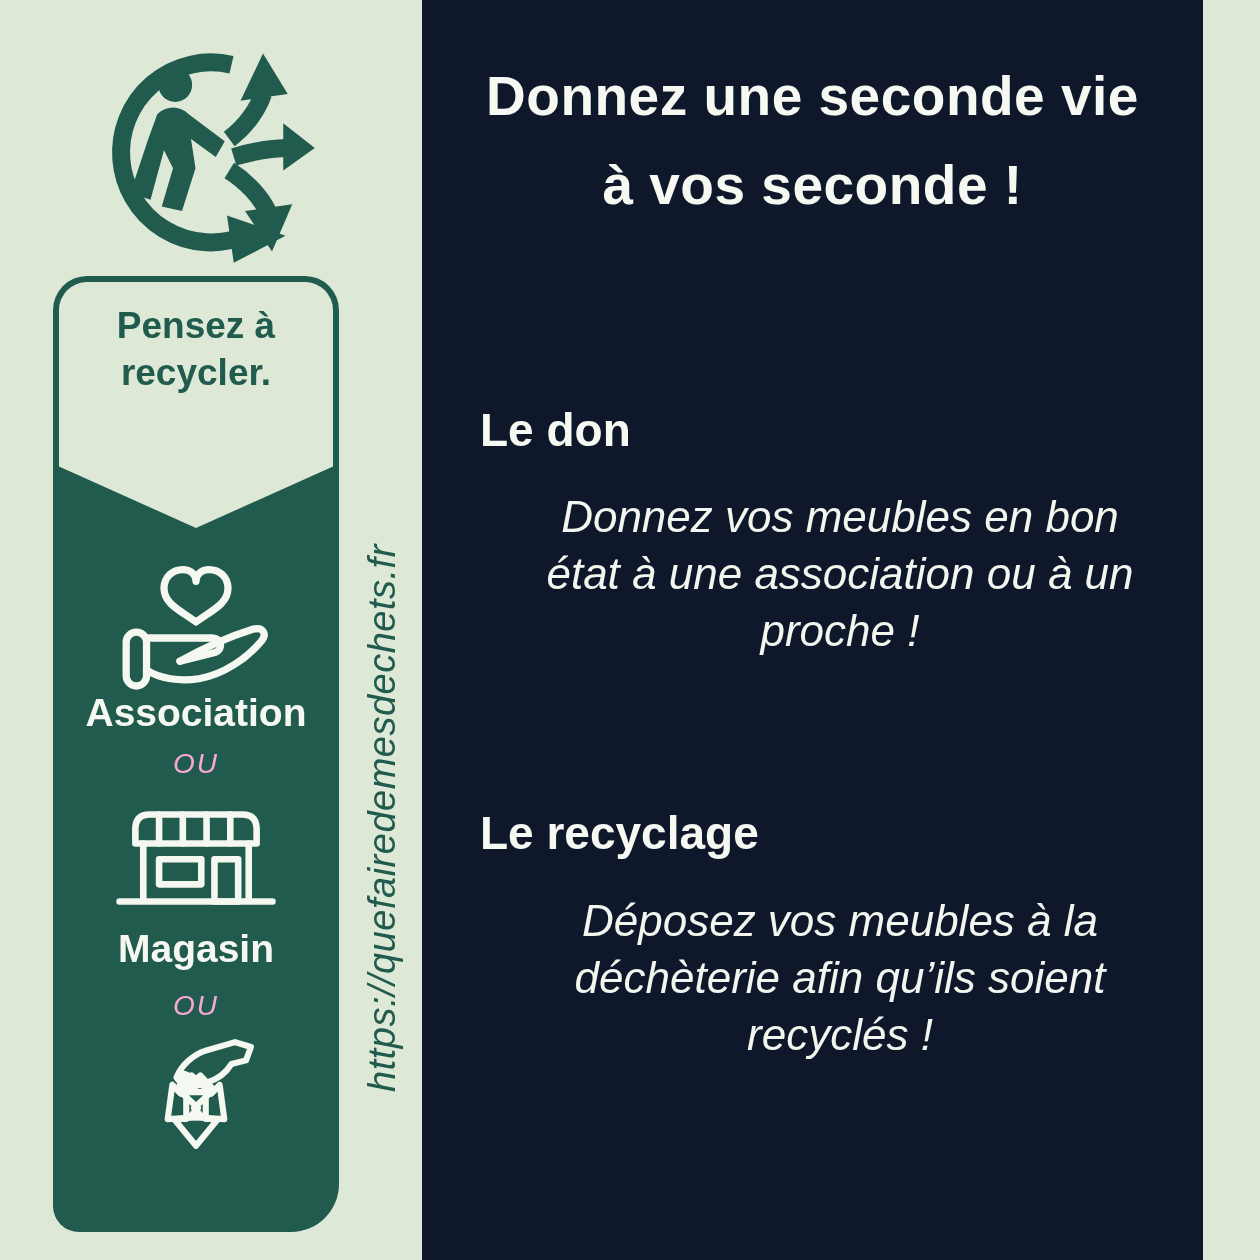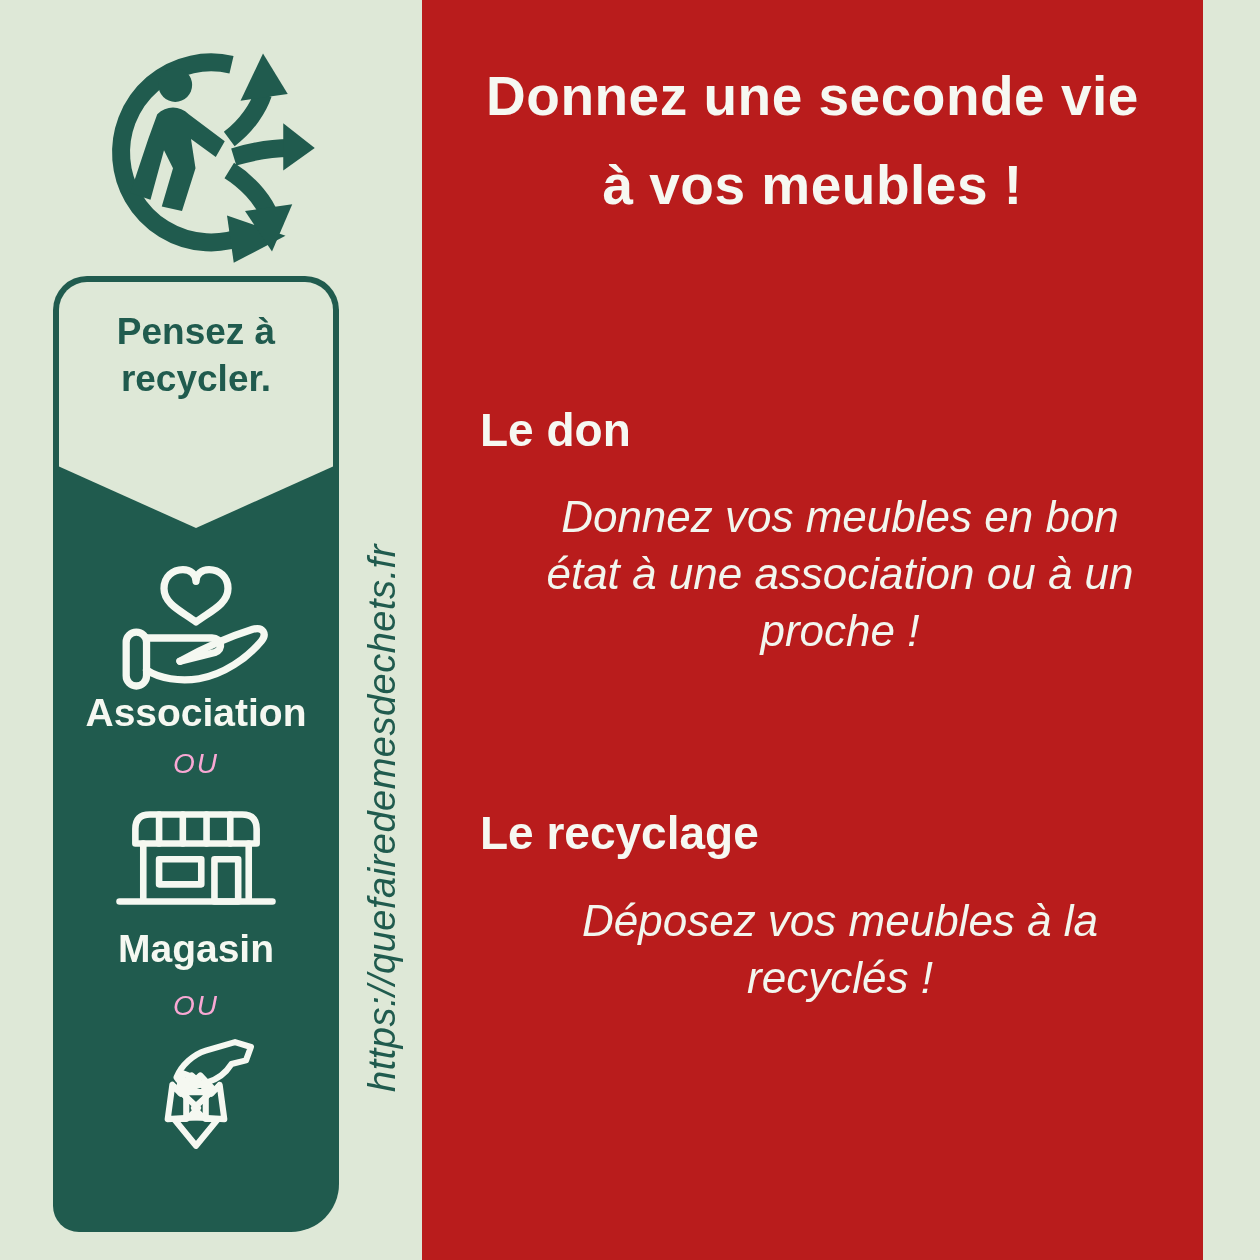--- a/index.html
+++ b/index.html
@@ -8,21 +8,21 @@
     font-family:"Liberation Sans", sans-serif;
     background:#DEE8D7;
     position:relative;
     overflow:hidden;
   }
   .poster { position:absolute; inset:0; }
 
   
   .right-panel {
     position:absolute; left:422px; top:0; width:781px; height:1260px;
-    background:#b91c1c;
+    background:#0f172a;
   }
   .main-title {
     position:absolute; top:52px; left:0; width:100%;
     text-align:center; color:#F6F8F2;
     font-weight:bold; font-size:55px; line-height:89px; letter-spacing:.5px;
   }
   .section-heading {
     position:absolute; left:58px; color:#F6F8F2;
     font-weight:bold; font-size:46px; line-height:1.1;
   }
@@ -42,21 +42,21 @@
     position:absolute; left:53px; top:276px; width:286px; height:956px;
     background:#205B4E;
     border-radius:34px 34px 48px 26px;
     overflow:hidden;
   }
   .pennant-head {
     position:absolute; left:6px; top:6px; width:274px; height:246px;
     background:#DEE8D7;
     border-radius:28px 28px 0 0;
     clip-path:polygon(0 0, 100% 0, 100% 75%, 50% 100%, 0 75%);
-    text-align:center; padding-top:26px;
+    text-align:center; padding-top:20px;
     color:#205B4E; font-weight:bold; font-size:37px; line-height:47px;
   }
   .pennant-icon { position:absolute; left:50%; transform:translateX(-50%); }
   .icon-hand-heart { top:272px; }
   .icon-storefront { top:524px; }
   .icon-waste      { top:760px; }
   .pennant-label {
     position:absolute; left:0; width:100%; text-align:center;
     color:#F5F8F1; font-weight:bold; font-size:39px; line-height:1.1;
   }
@@ -148,30 +148,31 @@
     </svg>
 
   </div>
 
   <div class="vertical-url">https://quefairedemesdechets.fr</div>
 
   <div class="right-panel">
 
     <h1 class="main-title">
       <div>Donnez une seconde vie</div>
-      <div>à vos meubles !</div>
+      <div>à vos seconde !</div>
     </h1>
 
     <h2 class="section-heading sec1-h">Le don</h2>
     <div class="section-body sec1-b">
       <div>Donnez vos meubles en bon</div>
       <div>état à une association ou à un</div>
       <div>proche !</div>
     </div>
 
     <h2 class="section-heading sec2-h">Le recyclage</h2>
     <div class="section-body sec2-b">
       <div>Déposez vos meubles à la</div>
+      <div>déchèterie afin qu’ils soient</div>
       <div>recyclés !</div>
     </div>
   </div>
 
 </div>
 
 </body></html>

